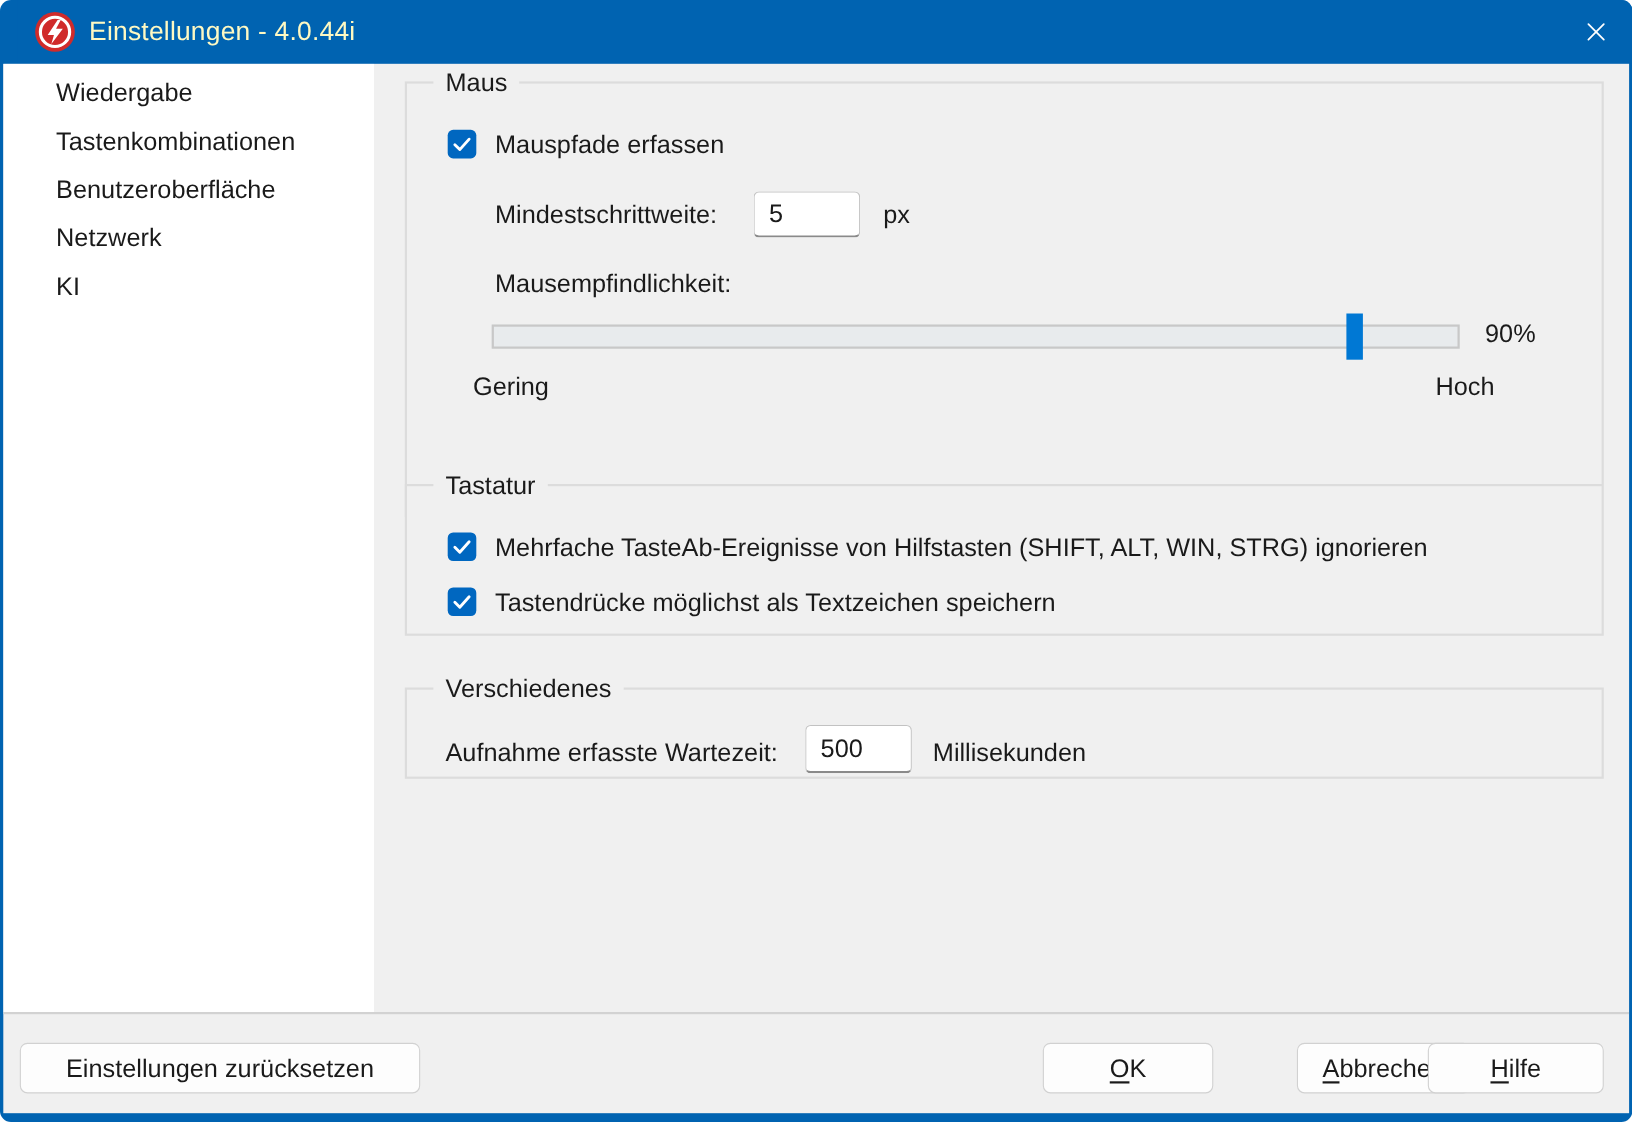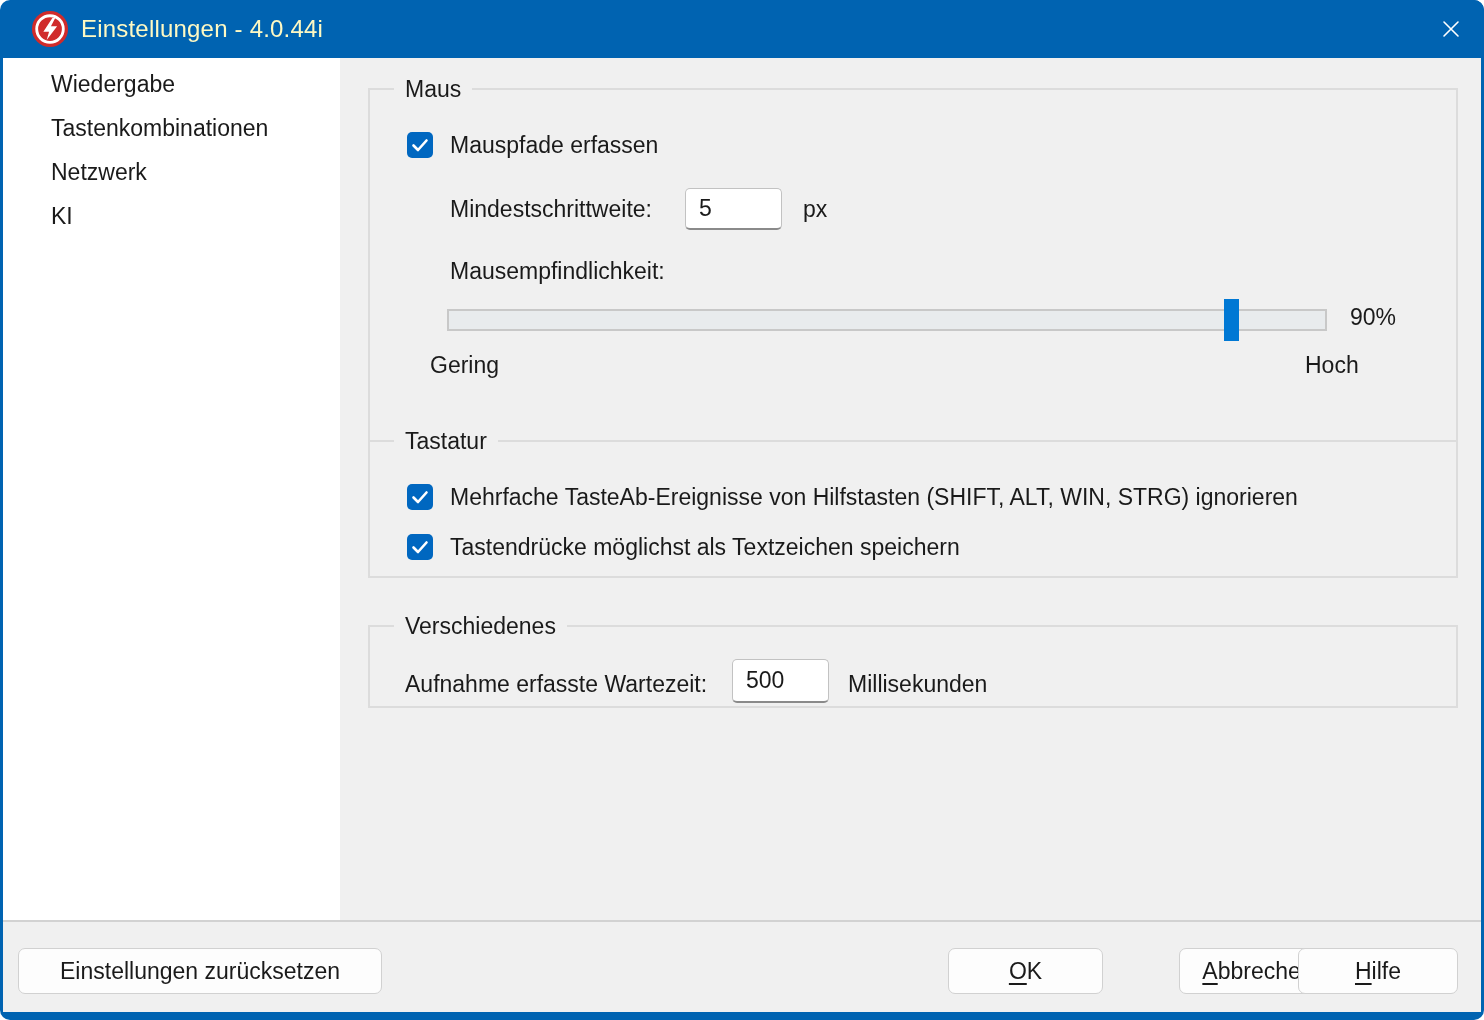--- a/index.html
+++ b/index.html
@@ -62,21 +62,21 @@
     border: 2px solid #DCDCDC;
     background: #F0F0F0;
   }
   .groupbox .legend {
     position: absolute; top: -16px; left: 24px;
     background: #F0F0F0;
     padding: 0 11px;
     font-size: 23px; line-height: 30px;
     color: #1a1a1a;
   }
-  .gb-maus { top: 30px; height: 396px; }
+  .gb-maus { top: 16px; height: 396px; }
   .gb-tastatur { top: 382px; height: 138px; }
   .gb-verschiedenes { top: 567px; height: 83px; }
 
   .abs { position: absolute; }
   .lbl { font-size: 23px; line-height: 30px; color: #1a1a1a; white-space: nowrap; }
 
   
   .cb-row { position: absolute; display: flex; align-items: center; }
   .checkbox {
     width: 26px; height: 26px; border-radius: 5px;
@@ -149,20 +149,23 @@
   <div class="content">
 
     <div class="sidebar">
       <div class="side-item">
           <span>Wiedergabe</span>
         </div>
       <div class="side-item">
           <span>Tastenkombinationen</span>
         </div>
       <div class="side-item">
+          <span>Benutzeroberfläche</span>
+        </div>
+      <div class="side-item">
           <span>Netzwerk</span>
         </div>
       <div class="side-item">
           <span>KI</span>
         </div>
     </div>
 
     <div class="groupbox gb-maus">
       <span class="legend">Maus</span>
 

